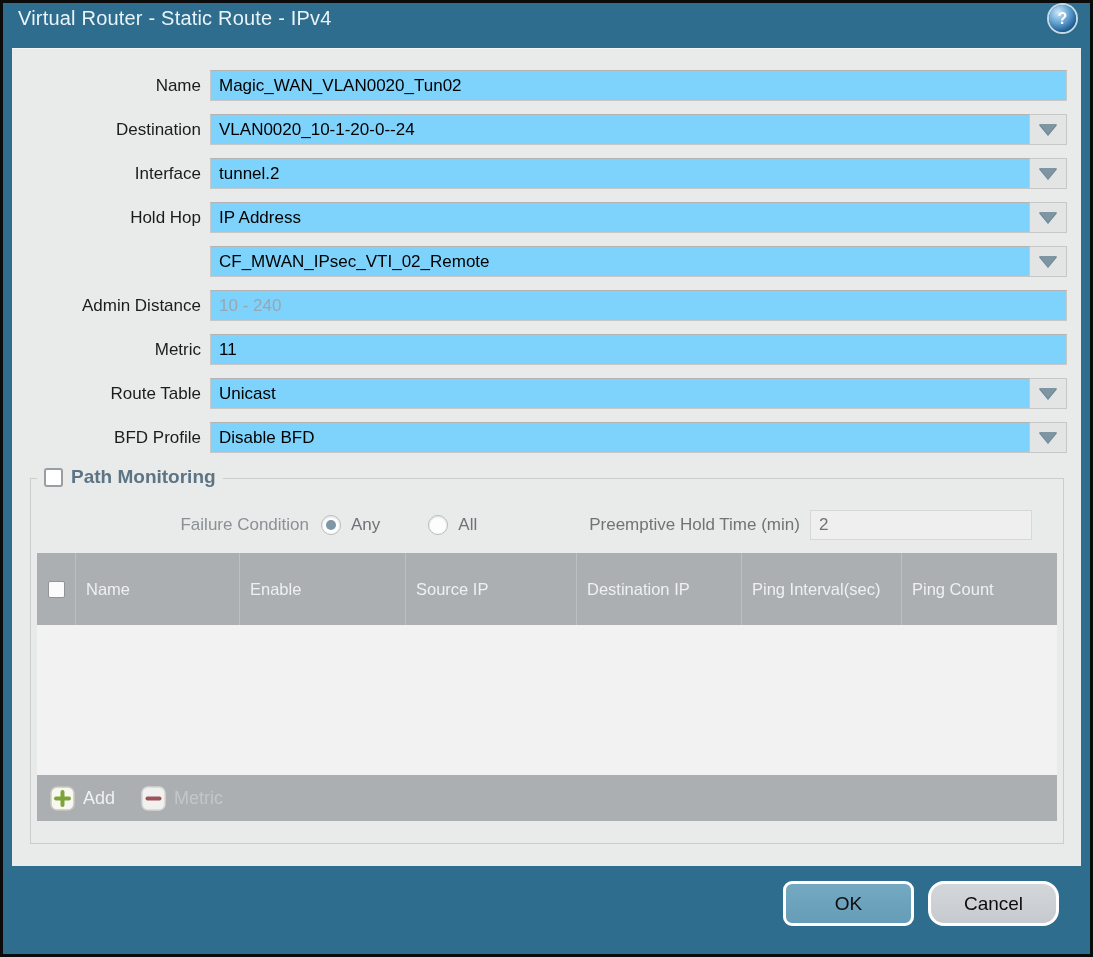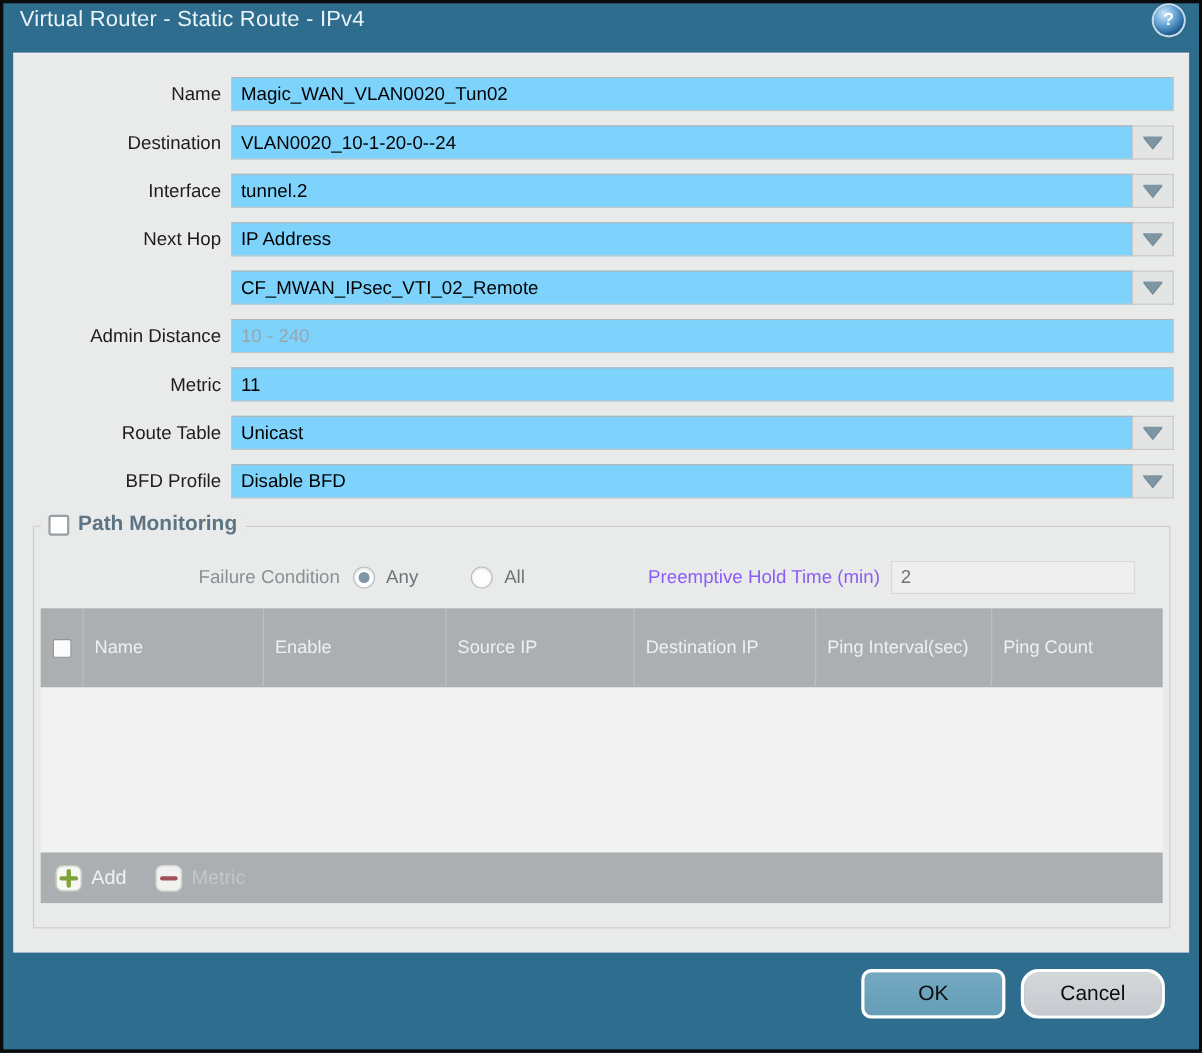--- a/index.html
+++ b/index.html
@@ -102,21 +102,21 @@
   .radio {
     width:20px; height:20px; border-radius:50%;
     background:#fdfdfd; border:1px solid #b7bbbe;
     box-shadow:inset 0 1px 2px rgba(0,0,0,.12);
     display:flex; align-items:center; justify-content:center;
     cursor:pointer; flex-shrink:0;
   }
   .radio .dot { width:10px; height:10px; border-radius:50%; background:#7d97a6; }
   .radio-lbl { margin:0 0 0 10px; color:#6e7377; }
   .gap-any { margin-right:48px; }
-  .preempt-lbl { margin-left:112px; color:#8b5cf6; }
+  .preempt-lbl { margin-left:112px; color:#737373; }
   .preempt-input {
     margin-left:10px; width:222px; height:30px;
     background:#efefef; border:1px solid #d7d7d7;
     font-family:"Liberation Sans", sans-serif;
     font-size:17px; color:#6f7478; padding:0 8px; outline:none;
   }
 
   
   .pm-table { margin:13px 6px 0 6px; }
   .t-header {
@@ -199,21 +199,21 @@
       <div class="lbl">Interface</div>
       <div class="field">
         <input class="txt" type="text" value="tunnel.2" style="">
         <div class="dd-btn">
           <span class="dd-arrow"></span>
         </div>
       </div>
     </div>
 
     <div class="row">
-      <div class="lbl">Next Hop</div>
+      <div class="lbl">Hold Hop</div>
       <div class="field">
         <input class="txt" type="text" value="IP Address" style="">
         <div class="dd-btn">
           <span class="dd-arrow"></span>
         </div>
       </div>
     </div>
 
     <div class="row">
       <div class="lbl"></div>

